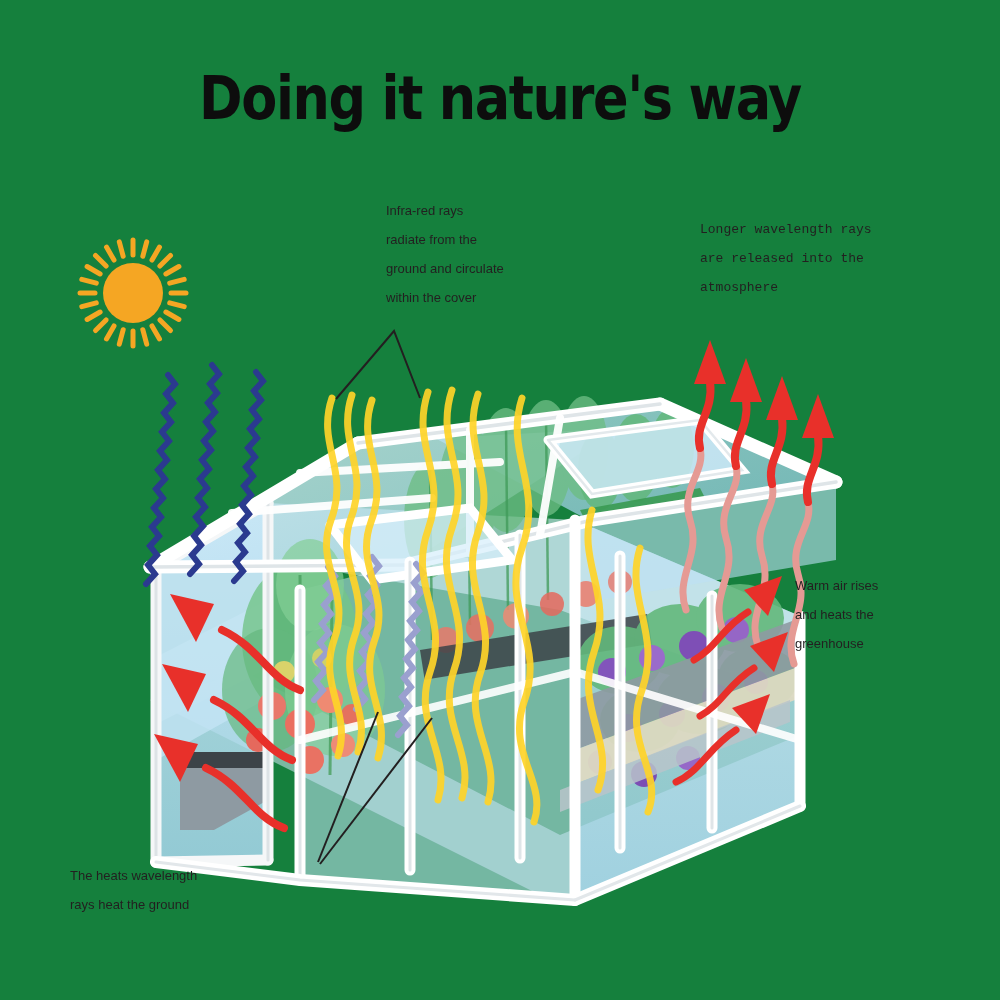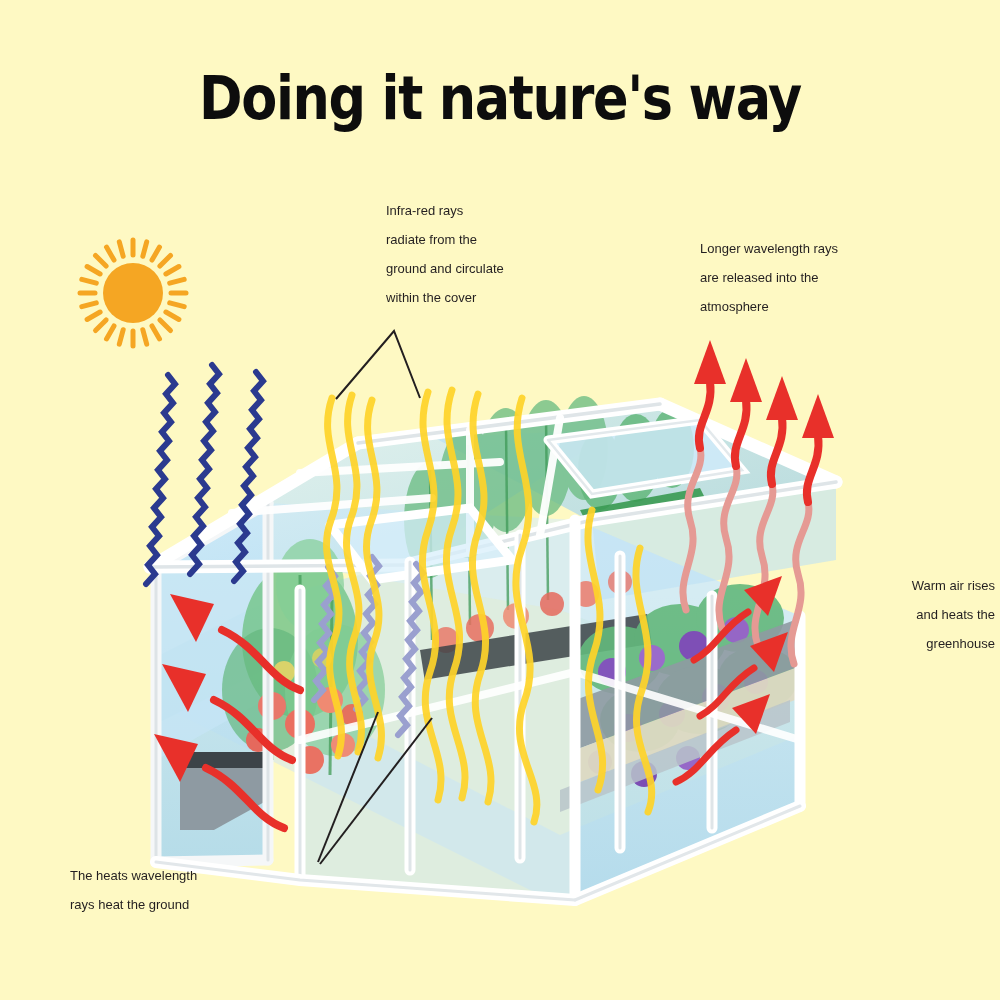--- a/index.html
+++ b/index.html
@@ -9,21 +9,21 @@
     background: #ffffff;
   }
   body {
     font-family: "Liberation Sans", sans-serif;
     -webkit-font-smoothing: antialiased;
   }
   #stage {
     position: relative;
     width: 1000px;
     height: 1000px;
-    background: #fef9c3;
+    background: #15803d;
     overflow: hidden;
   }
 
   
   #page-title {
     position: absolute;
     left: 0;
     top: 62px;
     width: 1000px;
     text-align: center;
@@ -41,22 +41,22 @@
   .caption {
     position: absolute;
     font-family: "Liberation Sans", sans-serif;
     font-size: 13px;
     line-height: 29px;
     color: #231f20;
     white-space: pre-line;
   }
   #cap-sun        { left: 193px; top: 257px; width: 180px; }
   #cap-infrared   { left: 386px; top: 196px; width: 230px; }
-  #cap-longer     { left: 700px; top: 234px; width: 260px; }
-  #cap-warm       { left: 795px; top: 571px; width: 200px; text-align: right; }
+  #cap-longer     { left: 700px; top: 215px; width: 260px; font-family: Liberation Mono, monospace; }
+  #cap-warm       { left: 795px; top: 571px; width: 200px; }
   #cap-ground     { left: 70px;  top: 861px; width: 250px; }
 
   
   #art {
     position: absolute;
     left: 0;
     top: 0;
     width: 1000px;
     height: 1000px;
   }

